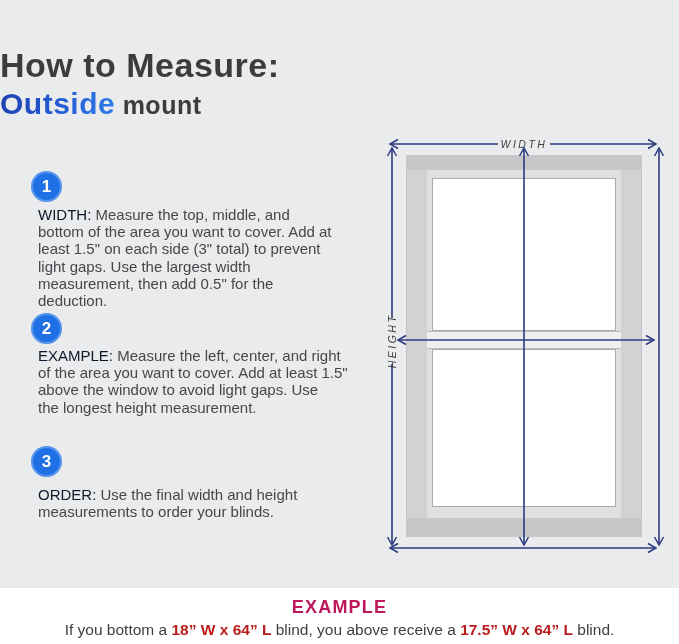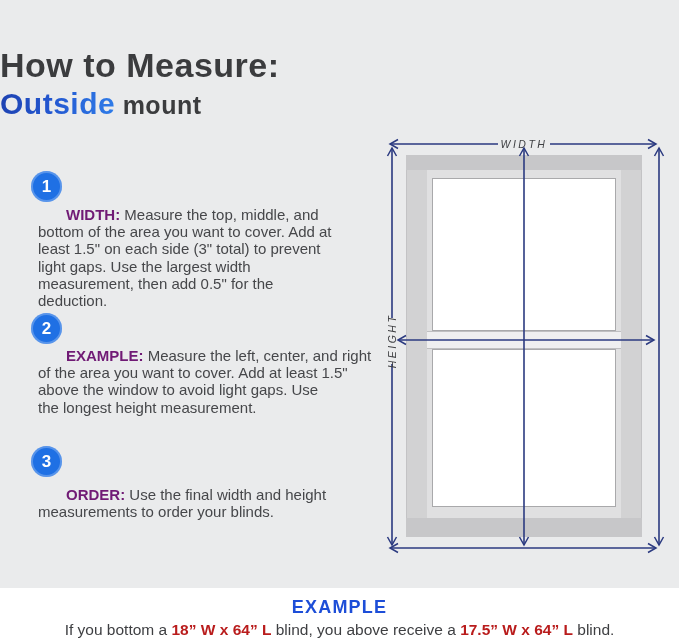--- a/index.html
+++ b/index.html
@@ -24,39 +24,39 @@
   .badge{
     position:absolute;left:31px;width:31px;height:31px;border-radius:50%;
     background:#1f70e4;box-shadow:inset 0 0 0 2px rgba(255,255,255,.25);
     color:#fff;font-size:17px;font-weight:700;
     display:flex;align-items:center;justify-content:center;
   }
   .step-text{
     position:absolute;left:38px;width:348px;
     font-size:15px;line-height:17.2px;white-space:pre-line;color:#46474a;
   }
-  .step-text b{color:#701a75;font-weight:700;margin-left:28px;}
+  .step-text b{color:#0f172a;font-weight:400;}
   
   .diagram{position:absolute;left:378px;top:138px;width:292px;height:430px;font-style:italic;}
   .diagram div{position:absolute;box-sizing:border-box;}
   .win-outer{left:28px;top:17px;width:236px;height:382px;background:#d2d2d3;border:1px solid #c3c3c5;}
   .win-band-top{left:28px;top:17px;width:236px;height:15px;background:#c7c7c9;}
   .win-band-bottom{left:28px;top:380px;width:236px;height:19px;background:#c7c7c9;}
   .win-lip{left:49px;top:32px;width:194px;height:348px;background:#e0e0e1;}
   .win-rail{left:49px;top:193px;width:194px;height:18px;background:#efeff0;border-top:1px solid #bfbfc1;border-bottom:1px solid #bfbfc1;}
   .pane{background:#ffffff;border:1px solid #a9a9ab;}
   .pane-top{left:54px;top:40px;width:184px;height:153px;}
   .pane-bottom{left:54px;top:211px;width:184px;height:158px;}
   .arrows{position:absolute;left:0;top:0;pointer-events:none;}
   .arrow-line{stroke:#2b3a80;stroke-width:1.6;fill:none;}
   .arrow-head{stroke:#2b3a80;stroke-width:1.5;fill:none;}
   .dim-label{font-family:"Liberation Sans",sans-serif;font-size:10.5px;letter-spacing:2.5px;fill:#3e3f42;}
   
   .example{position:absolute;left:0;top:588px;width:679px;height:56px;background:#ffffff;text-align:center;}
-  .example-heading{margin-top:9px;font-size:18px;font-weight:700;letter-spacing:1.2px;color:#1d4ed8;}
+  .example-heading{margin-top:9px;font-size:18px;font-weight:700;letter-spacing:1.2px;color:#be185d;}
   .example-line{margin-top:3px;font-size:15.5px;color:#3e3f42;}
   .example-line b{color:#b91c1c;}
 </style>
 </head>
 <body>
 
 <div class="page">
 
   <div class="title">
     <div class="title-line1">How to Measure:</div>

